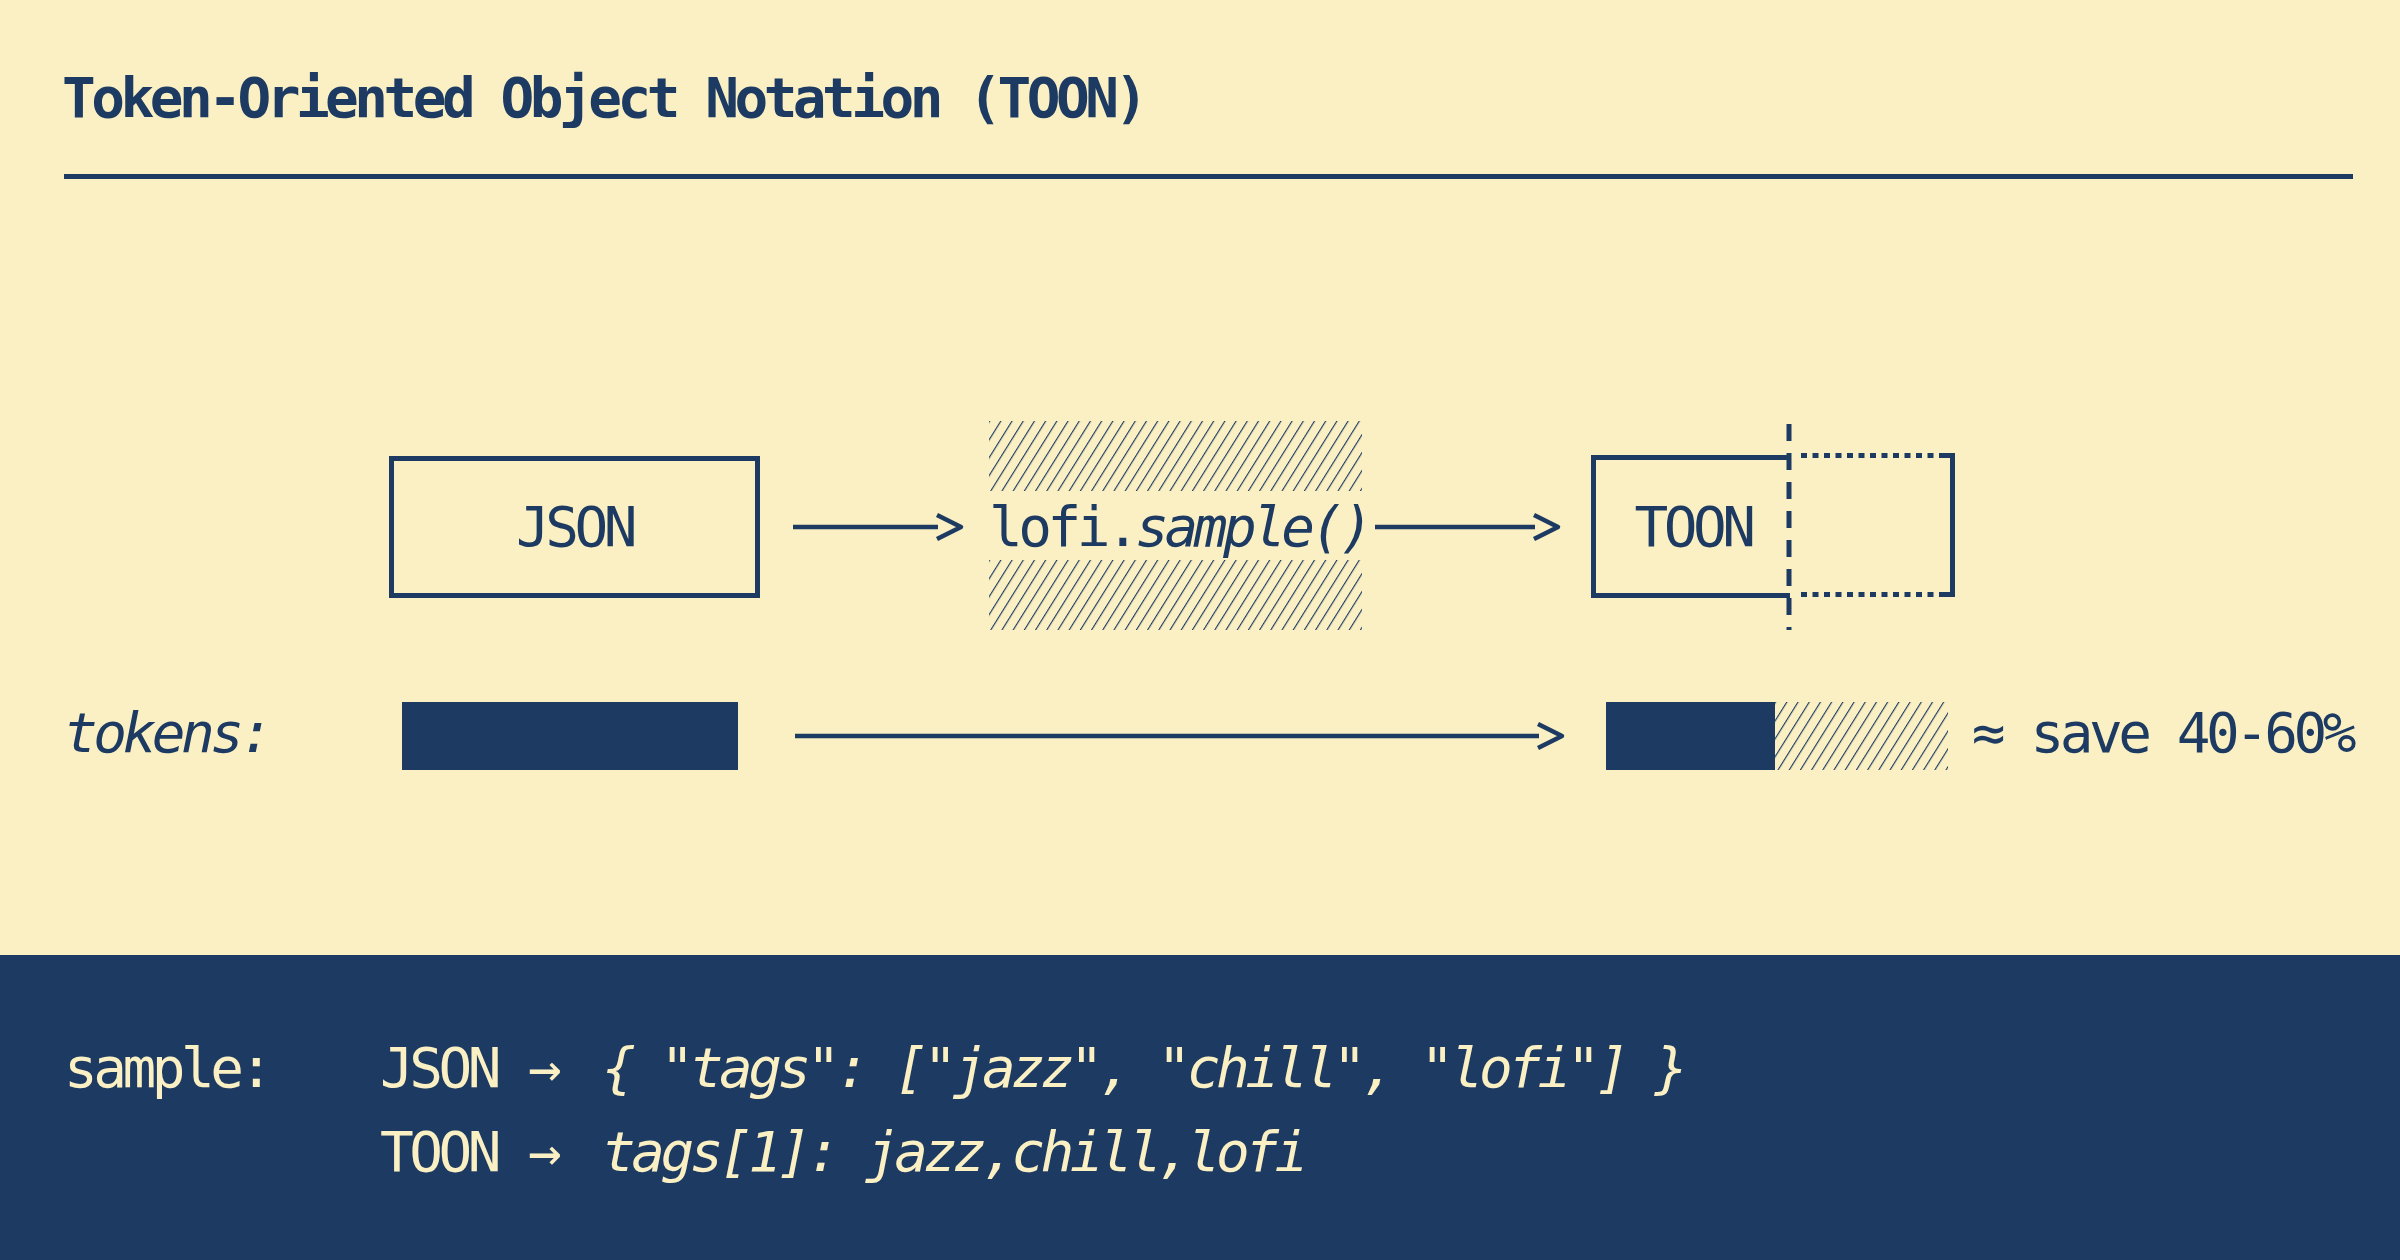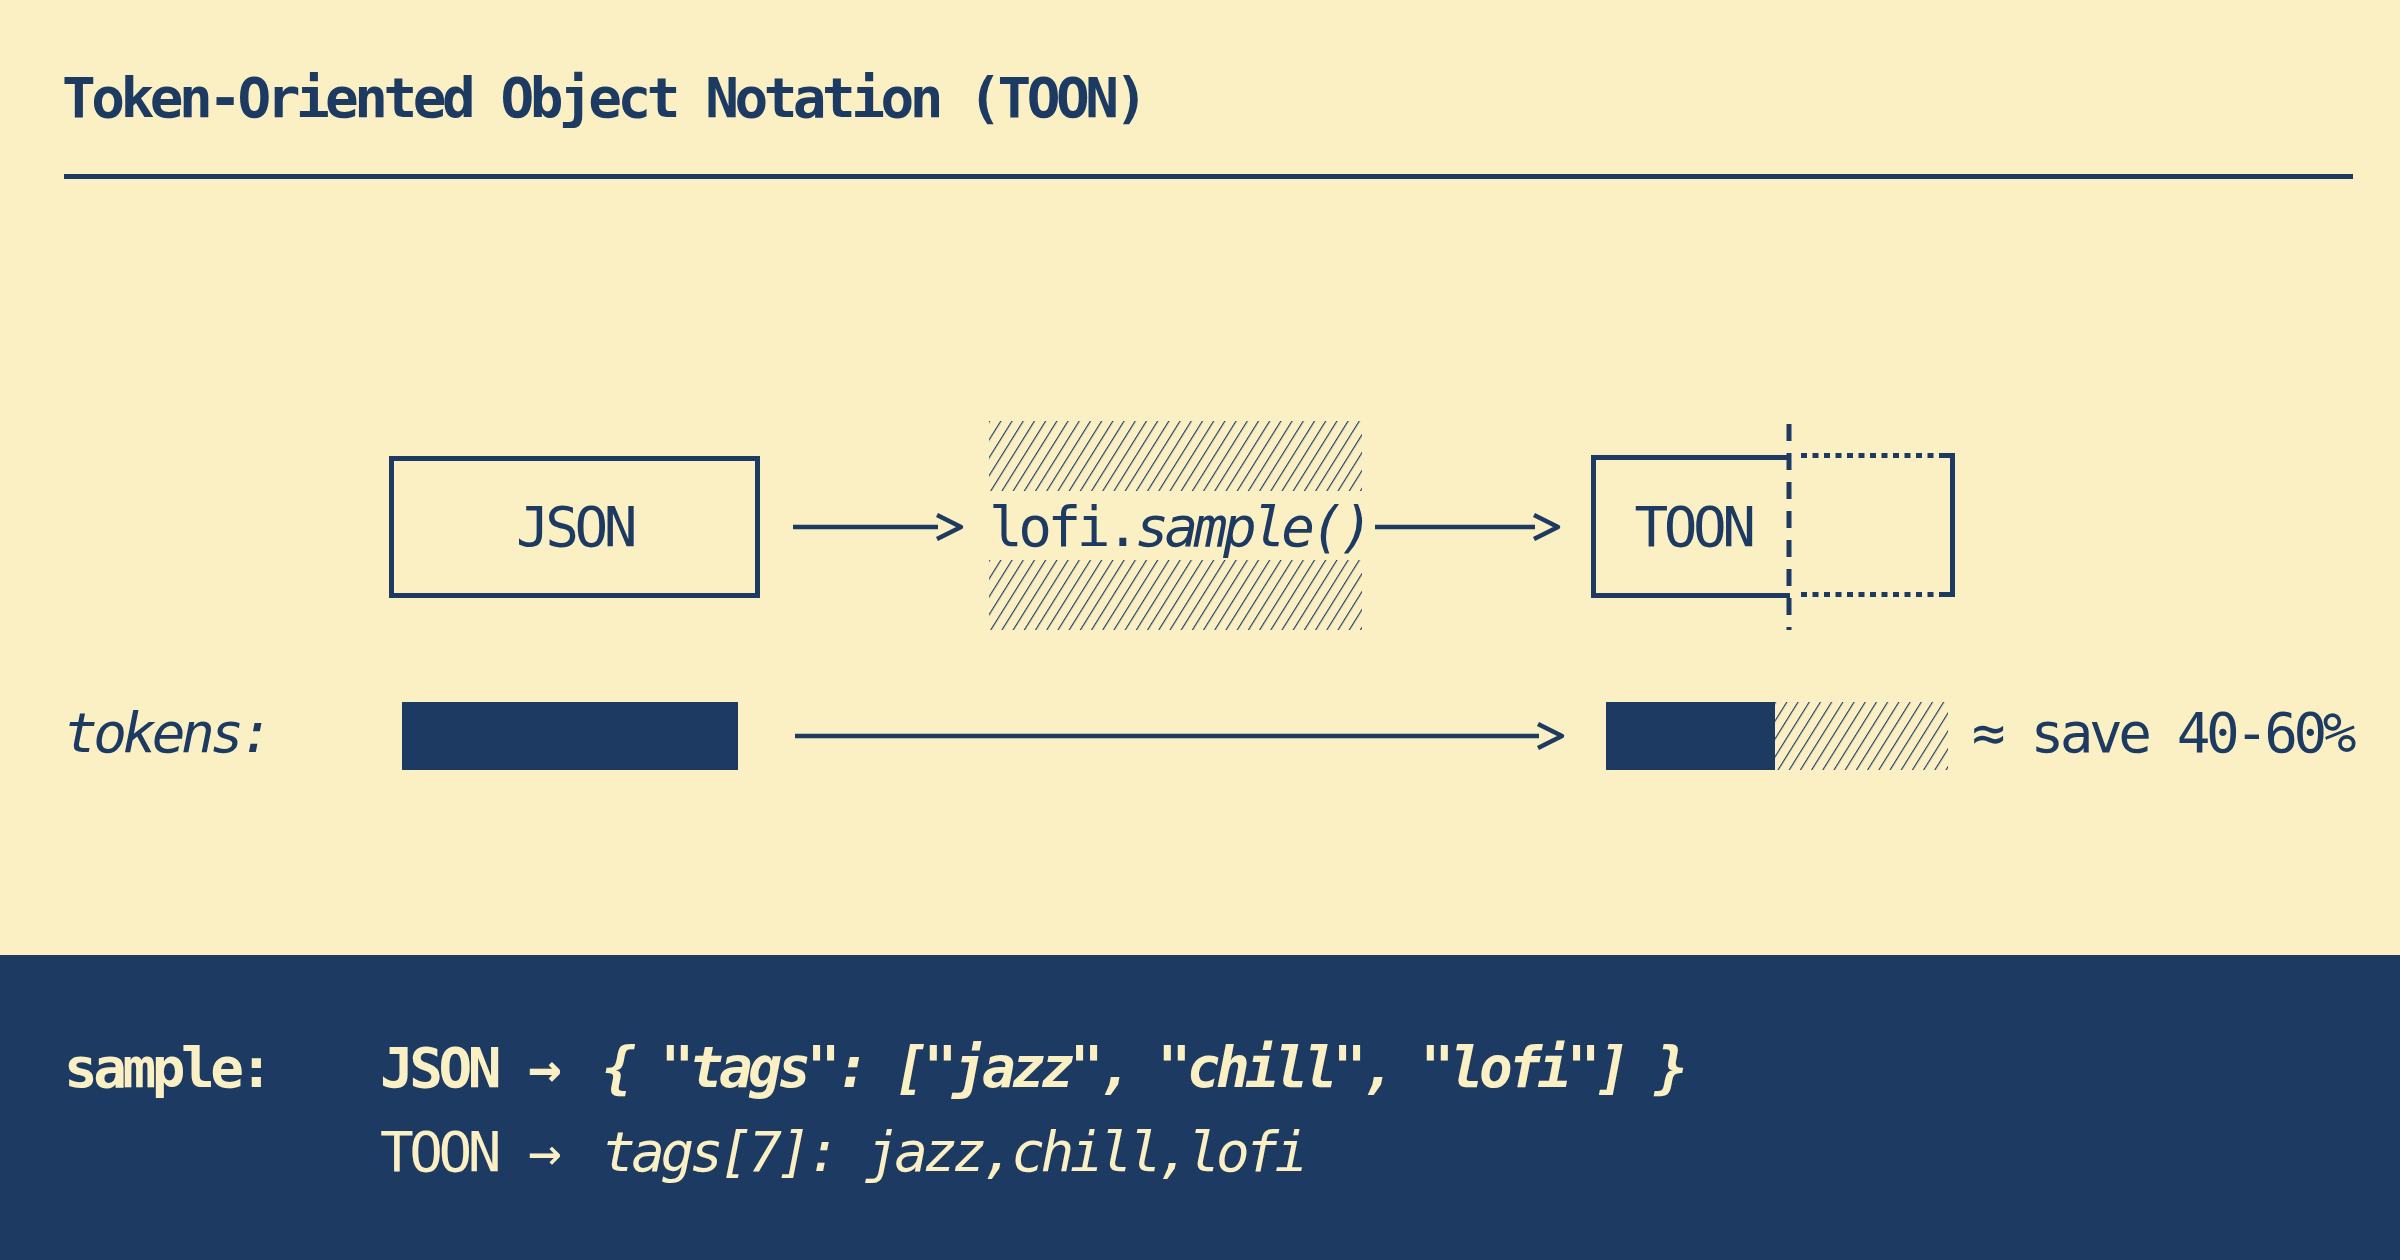--- a/index.html
+++ b/index.html
@@ -35,21 +35,21 @@
   .bar-json{left:402px;top:702px;width:336px;height:68px;background:#1D3A62;}
   .bar-toon{left:1606px;top:702px;width:169px;height:68px;background:#1D3A62;}
   .bar-hatch{left:1775px;top:702px;}
   .save-note{left:1972px;top:705px;}
 
   .panel{left:0;top:955px;width:2400px;height:305px;background:#1D3A62;color:#FAF0C3;}
   .panel .s-label{left:64px;}
   .panel .s-format{left:380px;}
   .panel .s-arrow{left:528px;}
   .panel .s-code{left:602px;}
-  .panel .r1{top:85px;font-weight:bold;}
+  .panel .r1{top:85px;}
   .panel .r2{top:169px;}
 </style>
 </head>
 <body>
 
 <svg width="0" height="0" style="position:absolute" aria-hidden="true">
   <defs>
     <pattern id="hatch" patternUnits="userSpaceOnUse" width="12" height="9.5" patternTransform="rotate(-58)">
       <line x1="0" y1="0" x2="12" y2="0" stroke="#1D3A62" stroke-width="2.3"></line>
     </pattern>
@@ -111,14 +111,14 @@
 
 <div class="abs panel">
   <span class="abs txt s-label r1">sample:</span>
 
   <span class="abs txt s-format r1">JSON</span>
   <span class="abs txt s-arrow r1">→</span>
   <span class="abs txt s-code it r1">{ "tags": ["jazz", "chill", "lofi"] }</span>
 
   <span class="abs txt s-format r2">TOON</span>
   <span class="abs txt s-arrow r2">→</span>
-  <span class="abs txt s-code it r2">tags[7]: jazz,chill,lofi</span>
+  <span class="abs txt s-code it r2">tags[1]: jazz,chill,lofi</span>
 </div>
 
 </body></html>

